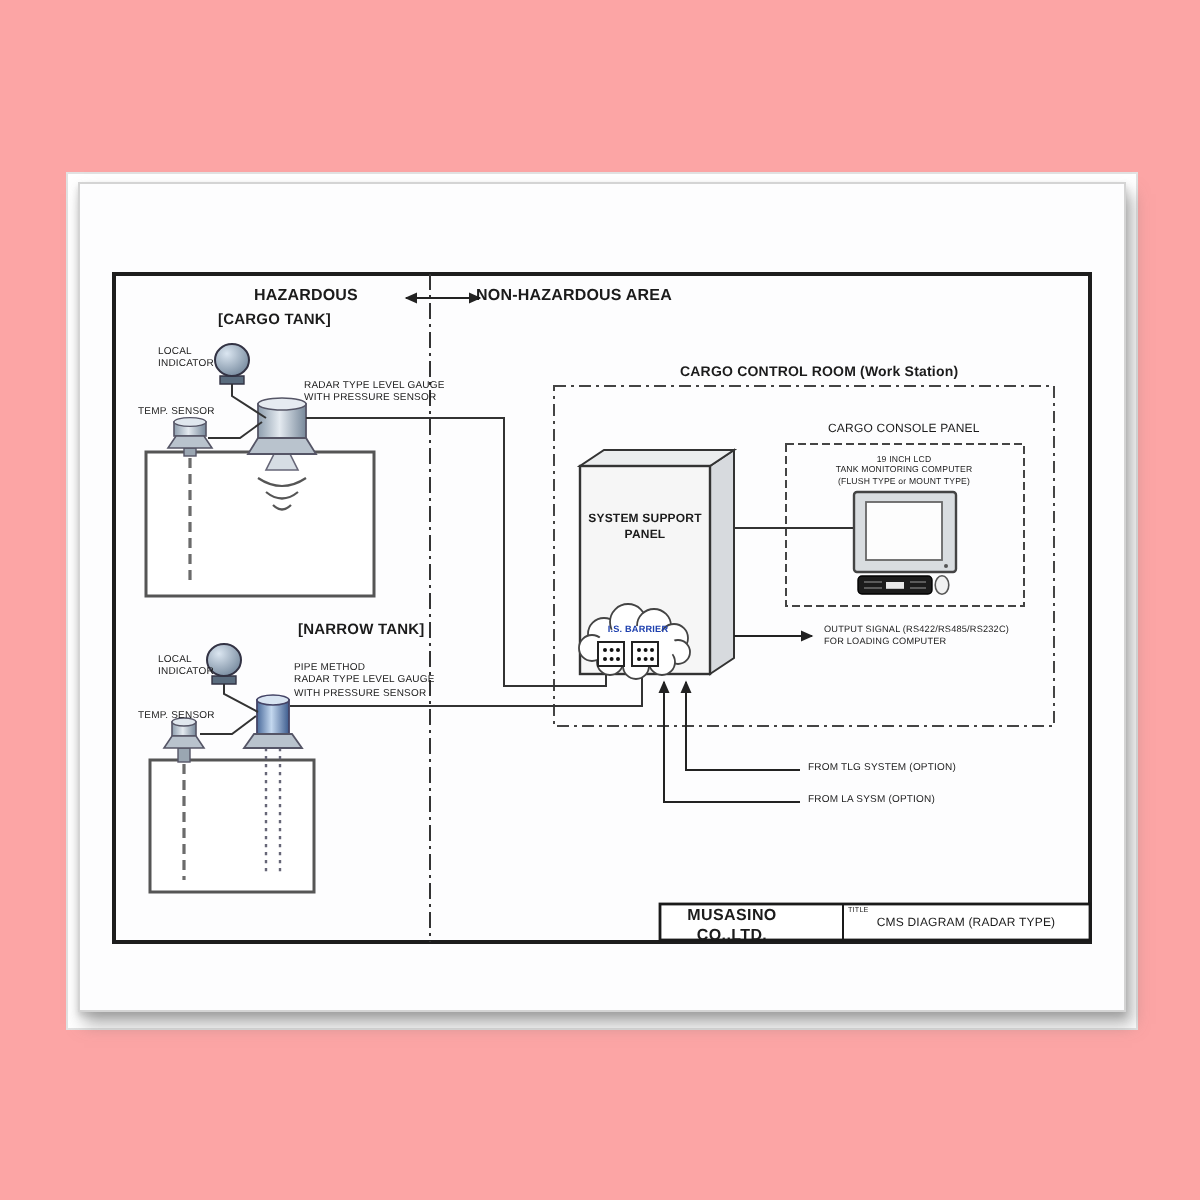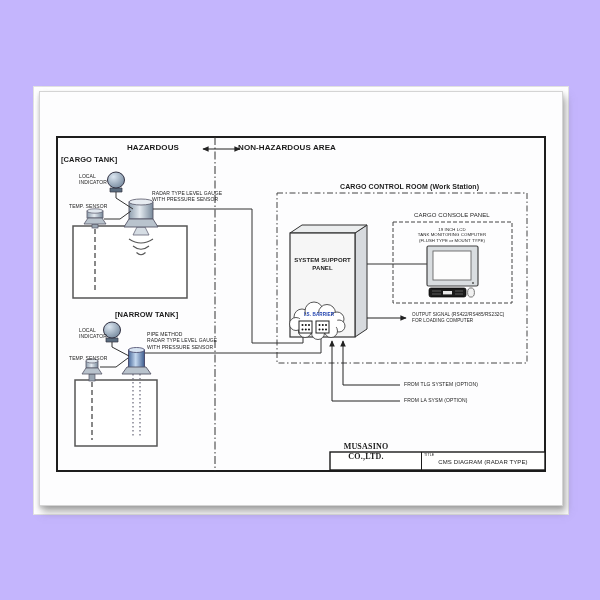--- a/index.html
+++ b/index.html
@@ -1,32 +1,32 @@
 <!DOCTYPE html>
 <html><head>
 <meta charset="utf-8">
 <style>
   html,body{margin:0;padding:0;background:#ffffff;}
-  .screen{position:relative;width:600px;height:600px;background:#c4b5fd;overflow:hidden;
+  .screen{position:relative;width:600px;height:600px;background:#fca5a5;overflow:hidden;
           font-family:"Liberation Sans",sans-serif;}
   .photo{position:absolute;left:33px;top:86px;width:534px;height:427px;background:#fff;
          border:1px solid #e2e2e2;}
   .page{position:absolute;left:39px;top:91px;width:522px;height:413px;background:#fdfdfe;
         border:1px solid #d4d4d4;box-shadow:3px 6px 8px rgba(110,110,110,.55),0 2px 3px rgba(150,150,150,.35);}
   svg{position:absolute;left:0;top:0;}
   .lbl{position:absolute;color:#1b1b1b;white-space:pre-line;line-height:1.25;letter-spacing:.1px;}
   .ctr{text-align:center;}
   .b{font-weight:bold;}
   .fs35{font-size:3.6px;}
   .fs42{font-size:4.3px;}
   .fs45{font-size:4.6px;}
   .fs5{font-size:5px;}
   .fs6{font-size:6px;}
   .fs7{font-size:7px;font-weight:bold;}
-  .fs75{font-size:7.5px;font-weight:bold;}
+  .fs75{font-size:7.5px;font-weight:bold;margin-left:48px;}
   .fs8{font-size:8px;font-weight:bold;}
   .blue{color:#1d3fae;font-weight:bold;}
 </style>
 </head>
 <body>
 
 <div class="screen">
   <div class="photo"></div>
   <div class="page"></div>
 
@@ -207,21 +207,21 @@
   <div class="lbl fs8 ctr" style="left:103px;top:143px;width:100px;">HAZARDOUS</div>
   <div class="lbl fs8" style="left:238px;top:143px;">NON-HAZARDOUS AREA</div>
 
   <div class="lbl fs75" style="left:61px;top:155px;">[CARGO TANK]</div>
   <div class="lbl fs5" style="left:79px;top:173px;">LOCAL
 INDICATOR</div>
   <div class="lbl fs5" style="left:152px;top:190px;">RADAR TYPE LEVEL GAUGE
 WITH PRESSURE SENSOR</div>
   <div class="lbl fs5" style="left:69px;top:203px;">TEMP. SENSOR</div>
 
-  <div class="lbl fs75" style="left:72px;top:310px;padding-left:43px;">[NARROW TANK]</div>
+  <div class="lbl fs75" style="left:58px;top:310px;padding-left:43px;">[NARROW TANK]</div>
   <div class="lbl fs5" style="left:79px;top:327px;">LOCAL
 INDICATOR</div>
   <div class="lbl fs5" style="left:147px;top:331px;">PIPE METHOD
 RADAR TYPE LEVEL GAUGE
 WITH PRESSURE SENSOR</div>
   <div class="lbl fs5" style="left:69px;top:355px;">TEMP. SENSOR</div>
 
   <div class="lbl fs6 ctr b" style="left:290px;top:257px;width:65px;">SYSTEM SUPPORT
 PANEL</div>
   <div class="lbl fs45 ctr blue" style="left:296px;top:312px;width:46px;">I.S. BARRIER</div>
@@ -230,16 +230,16 @@
   <div class="lbl fs6" style="left:414px;top:212px;">CARGO CONSOLE PANEL</div>
   <div class="lbl fs42 ctr" style="left:396px;top:227px;width:112px;">19 INCH LCD
 TANK MONITORING COMPUTER
 (FLUSH TYPE or MOUNT TYPE)</div>
 
   <div class="lbl fs45" style="left:412px;top:312px;">OUTPUT SIGNAL (RS422/RS485/RS232C)
 FOR LOADING COMPUTER</div>
   <div class="lbl fs5" style="left:404px;top:381px;">FROM TLG SYSTEM (OPTION)</div>
   <div class="lbl fs5" style="left:404px;top:397px;">FROM LA SYSM (OPTION)</div>
 
-  <div class="lbl fs8 ctr" style="left:332px;top:442px;width:68px;letter-spacing:.2px;font-family:Liberation Serif, serif;">MUSASINO CO.,LTD.</div>
+  <div class="lbl fs8 ctr" style="left:332px;top:453px;width:68px;letter-spacing:.2px;">MUSASINO CO.,LTD.</div>
   <div class="lbl fs35" style="left:424px;top:452.5px;">TITLE</div>
   <div class="lbl fs6 ctr" style="left:423px;top:459px;width:120px;">CMS DIAGRAM (RADAR TYPE)</div>
 </div>
 
 </body></html>

